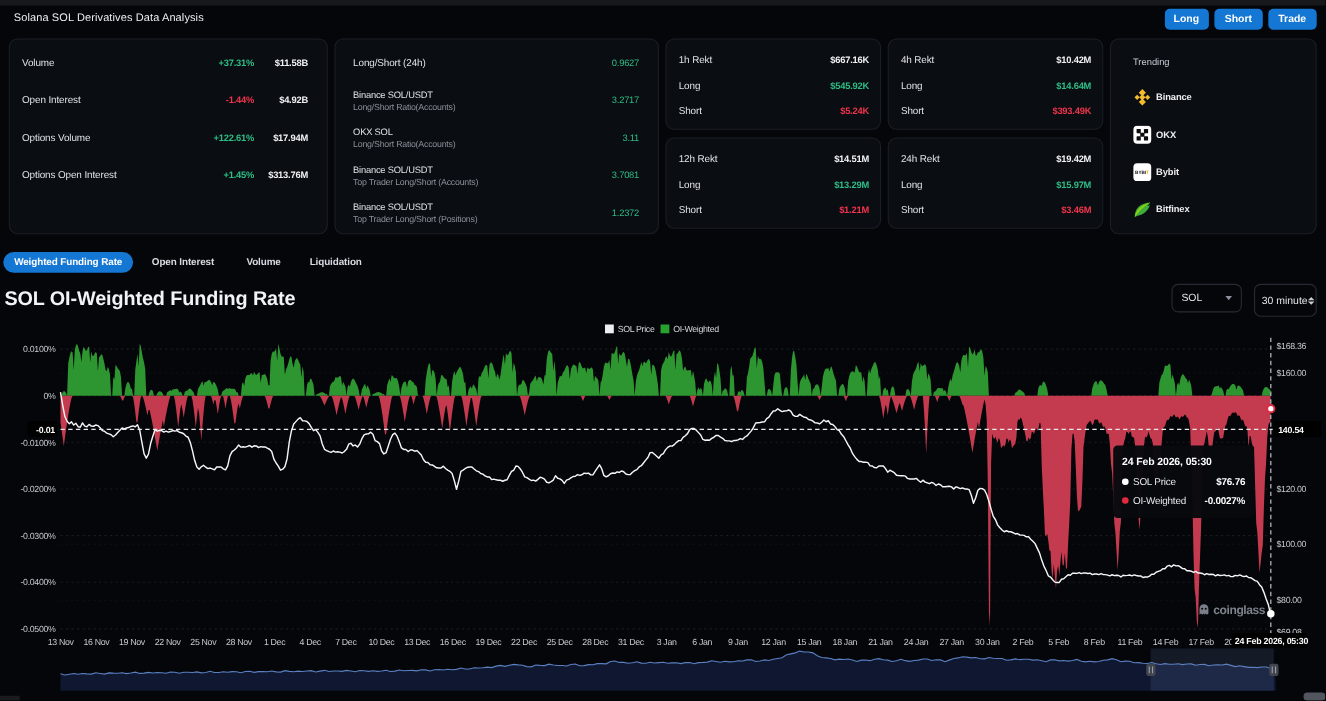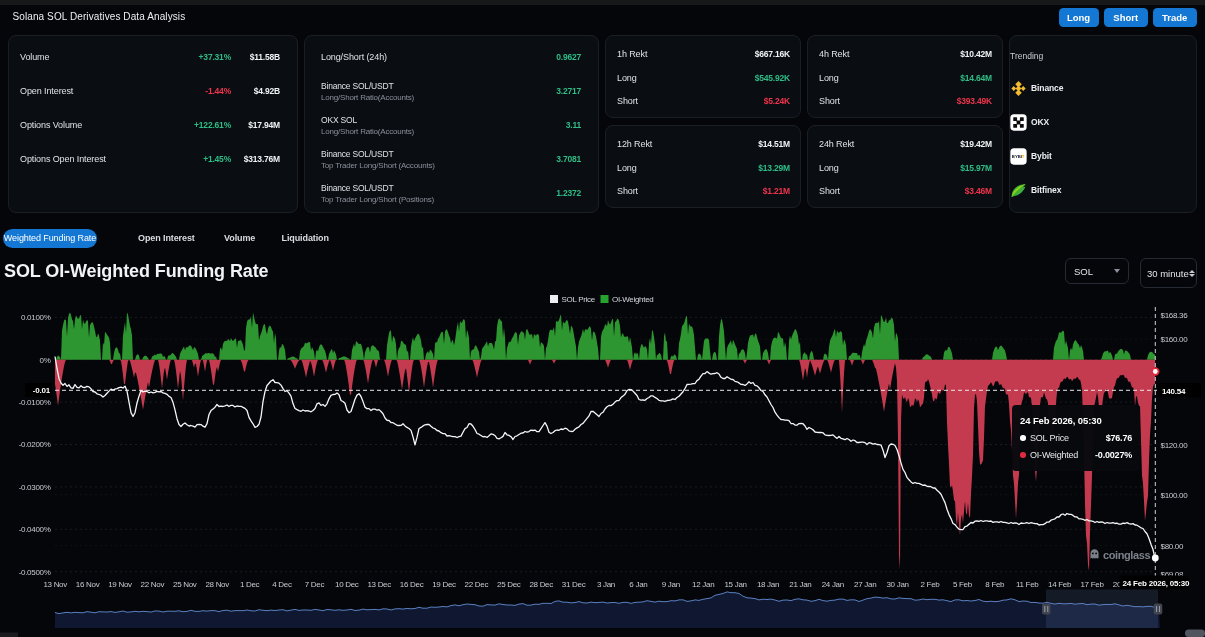--- a/index.html
+++ b/index.html
@@ -8,39 +8,39 @@
 .btn{height:19px;border-radius:4.5px;background:#1477d3;color:#fff;font-size:9.5px;font-weight:700;display:flex;align-items:center;justify-content:center}
 .b1{width:40px}.b2{width:43.5px}.b3{width:43.5px}
 .card{position:absolute;background:#0a0d12;border:1px solid #1a1f26;border-radius:8px}
 .c1{left:8px;top:35px;width:290px;height:178px;padding:4px 17px 4px 11px}
 .c2{left:304px;top:35px;width:295px;height:178px;padding:4px 17px 4px 16px}
 .rk1{left:605px;top:35px;width:196px;height:83px}
 .rk2{left:807px;top:35px;width:196px;height:83px}
 .rk3{left:605px;top:125px;width:196px;height:83px}
 .rk4{left:807px;top:125px;width:196px;height:83px}
 .rk{padding:6.5px 10px 6px 11px}
-.tr{left:1009px;top:35px;width:188px;height:178px;padding:15px 10px 0 0}
+.tr{left:1009px;top:35px;width:188px;height:178px;padding:15px 10px 0 20px}
 .r34{display:flex;align-items:center;height:34px}
 .r24{display:flex;align-items:center;height:23.5px}
 .lab{flex:1;font-size:9px;color:#dfe2e7;letter-spacing:-0.1px}
 .lab2{flex:1}
 .lab2 .a{font-size:8.5px;color:#dfe2e7;display:block;line-height:12px;letter-spacing:-0.2px}
 .lab2 .b{font-size:8px;color:#8a9099;display:block;line-height:11px;letter-spacing:-0.2px}
 .pct{width:58px;text-align:right;font-size:8.5px;font-weight:700;letter-spacing:-0.2px}
 .val{width:49px;text-align:right;font-size:8.5px;font-weight:700;color:#f0f2f4;letter-spacing:-0.2px}
 .gn{color:#2ebd85}.rd{color:#f0344c}
-.gval{width:60px;text-align:right;font-size:8.5px;font-weight:700;color:#2ebd85;letter-spacing:-0.2px}
+.gval{width:60px;text-align:right;font-size:8.5px;font-weight:400;color:#2ebd85;letter-spacing:-0.2px}
 .rlab{flex:1;font-size:9px;color:#dfe2e7;letter-spacing:-0.1px}
 .rval{text-align:right;font-size:8.5px;font-weight:700;color:#f0f2f4;letter-spacing:-0.2px}
 .rval.gn{color:#2ebd85}.rval.rd{color:#f0344c}
 .trh{font-size:8.5px;color:#c9cdd4}
 .trrow{display:flex;align-items:center;height:34px}
 .trrow .nm{font-size:8.5px;font-weight:700;color:#eceef0;margin-left:4px;letter-spacing:-0.1px}
 .ticon{width:17px;height:17px;flex:0 0 17px}
-.pill{position:absolute;left:3px;top:229px;width:94px;height:18.5px;border-radius:10px;background:#1477d3;color:#fff;font-size:9px;font-weight:400;display:flex;align-items:center;justify-content:center;letter-spacing:-0.1px}
+.pill{position:absolute;left:3px;top:229px;width:118px;height:18.5px;border-radius:10px;background:#1477d3;color:#fff;font-size:9px;font-weight:700;display:flex;align-items:center;justify-content:center;letter-spacing:-0.1px}
 .tab{position:absolute;top:229px;height:18.5px;line-height:18.5px;font-size:9px;font-weight:700;color:#d8dbe1;letter-spacing:-0.1px}
 .t1{left:138px}.t2{left:224px}.t3{left:281.5px}
 .h2{position:absolute;left:4px;top:261px;font-size:18px;font-weight:700;color:#f2f3f5;letter-spacing:-0.1px}
 .sel{position:absolute;height:23px;border:1px solid #262b33;border-radius:6px;display:flex;align-items:center;font-size:9.5px;color:#e3e5e9;white-space:nowrap}
 .sel1{left:1065px;top:258px;width:64px;padding:12px 8px;justify-content:space-between}
 .sel2{left:1140px;top:258px;width:57px;padding:14px 6px;justify-content:space-between}
 .caret{width:0;height:0;border-left:3.5px solid transparent;border-right:3.5px solid transparent;border-top:4.5px solid #8b919c}
 .updown{display:flex;flex-direction:column;gap:1px;align-items:center}
 .up{width:0;height:0;border-left:3px solid transparent;border-right:3px solid transparent;border-bottom:3.5px solid #c7cbd1}
 .dn{width:0;height:0;border-left:3px solid transparent;border-right:3px solid transparent;border-top:3.5px solid #c7cbd1}

